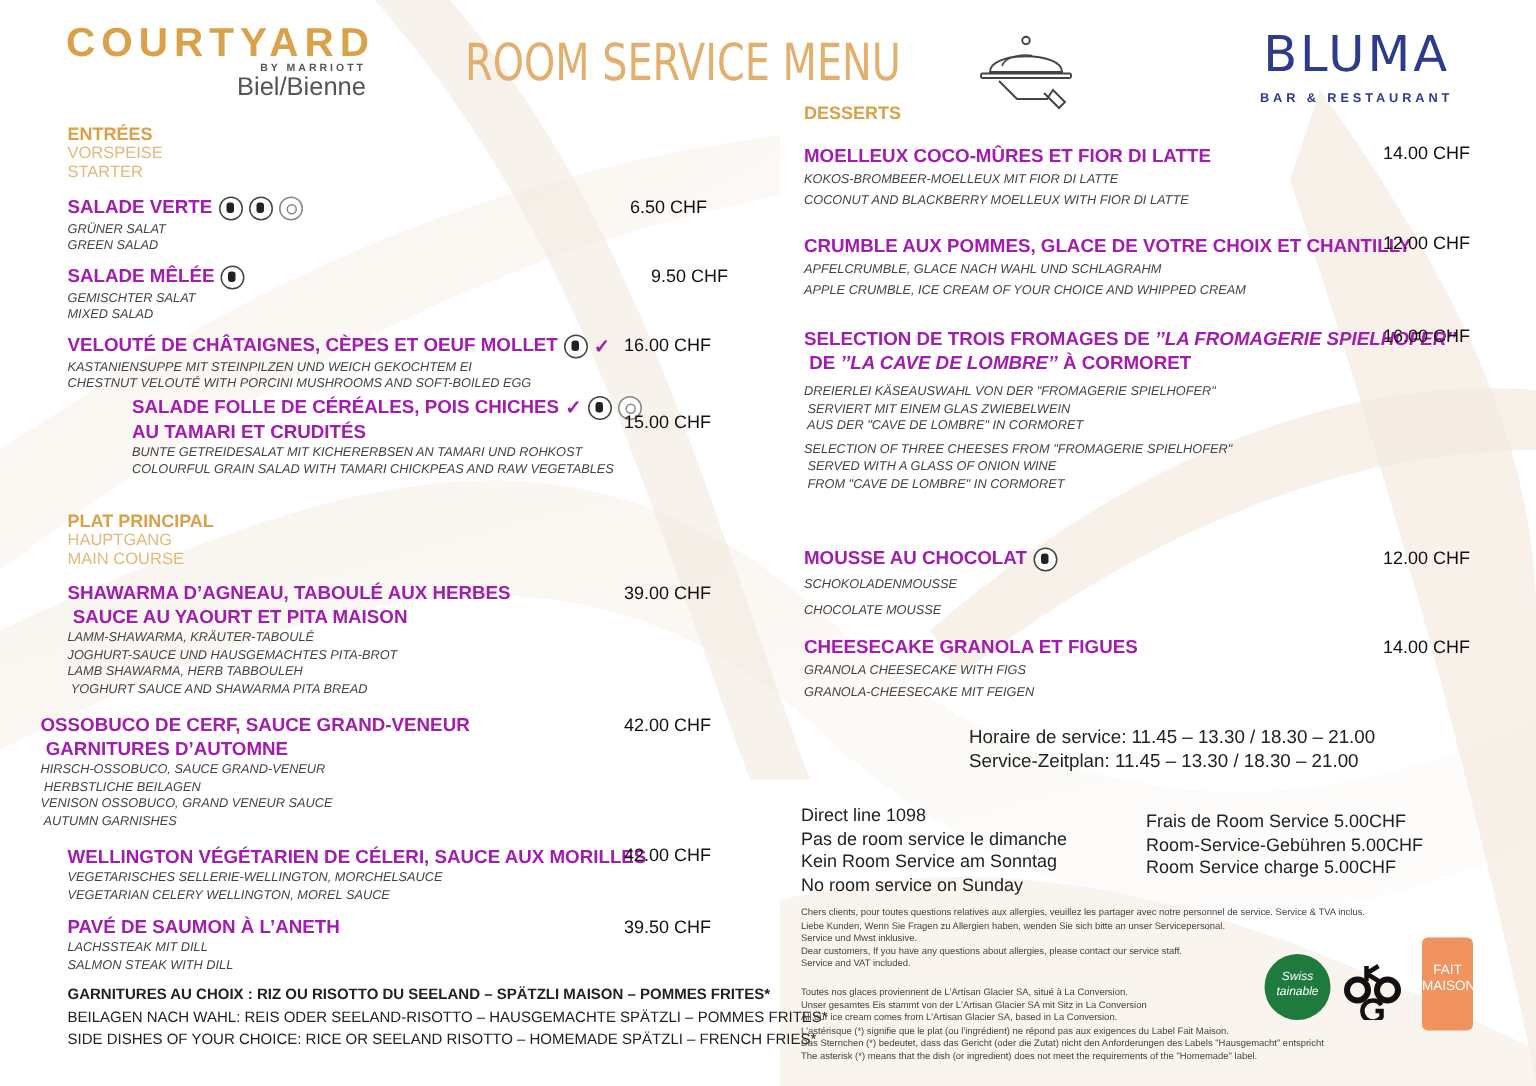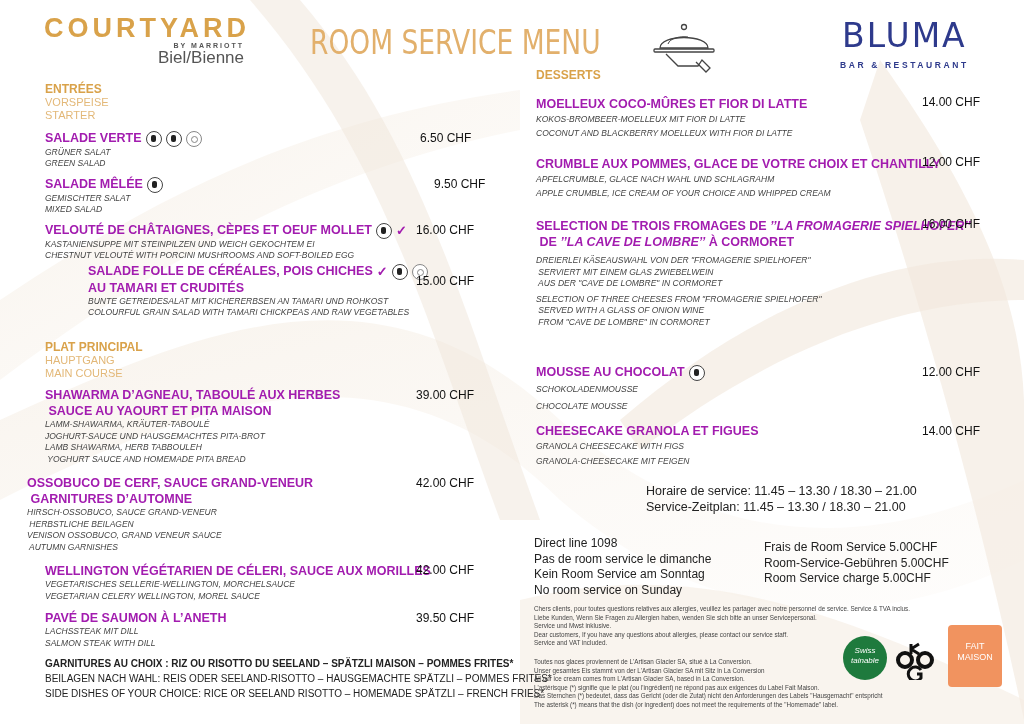--- a/index.html
+++ b/index.html
@@ -40,21 +40,21 @@
   .leaf { display:inline-block; vertical-align:middle; margin-left:4px; font-size:13px; }
 
   .garn { font-size:10px; line-height:15px; color:#222; }
 
   .hours { font-size:12.5px; line-height:16px; color:#222; }
   .info { font-size:12px; line-height:15.5px; color:#222; }
   .small { font-size:6.3px; line-height:8.5px; color:#444; }
 
   .lbl-swiss { left:843px; top:636px; width:44px; height:44px; border-radius:50%; background:#1e7a3d; color:#fff; font-size:8px; font-style:italic; text-align:center; line-height:10px; padding-top:10px; box-sizing:border-box; }
   .lbl-okgo { left:895px; top:640px; width:40px; height:40px; }
-  .lbl-fait { left:948px; top:625px; width:54px; height:62px; background:#f1935f; border-radius:4px; color:#fff; font-size:9px; text-align:center; line-height:11px; padding-top:16px; box-sizing:border-box; }
+  .lbl-fait { left:948px; top:625px; width:34px; height:62px; background:#f1935f; border-radius:4px; color:#fff; font-size:9px; text-align:center; line-height:11px; padding-top:16px; box-sizing:border-box; }
 </style>
 </head>
 <body>
 
 <svg class="bg-wave" width="1024" height="724" viewBox="0 0 1024 724">
   <defs>
     <linearGradient id="g1" x1="0" y1="0" x2="1" y2="1">
       <stop offset="0" stop-color="#efe3d3" stop-opacity="0.9"></stop>
       <stop offset="1" stop-color="#f7efe6" stop-opacity="0.3"></stop>
     </linearGradient>
@@ -128,21 +128,21 @@
   <div class="sec-sub">HAUPTGANG</div>
   <div class="sec-sub">MAIN COURSE</div>
 </div>
 
 <div class="item layer" style="left:45px;top:387px;">
   <div class="name">SHAWARMA D’AGNEAU, TABOULÉ AUX HERBES</div>
   <div class="name" style="white-space:pre"> SAUCE AU YAOURT ET PITA MAISON</div>
   <div class="desc">LAMM-SHAWARMA, KRÄUTER-TABOULÉ</div>
   <div class="desc">JOGHURT-SAUCE UND HAUSGEMACHTES PITA-BROT</div>
   <div class="desc">LAMB SHAWARMA, HERB TABBOULEH</div>
-  <div class="desc" style="white-space:pre"> YOGHURT SAUCE AND HOMEMADE PITA BREAD</div>
+  <div class="desc" style="white-space:pre"> YOGHURT SAUCE AND SHAWARMA PITA BREAD</div>
 </div>
 <div class="price layer" style="left:416px;top:388px;">39.00 CHF</div>
 
 <div class="item layer" style="left:27px;top:475px;">
   <div class="name">OSSOBUCO DE CERF, SAUCE GRAND-VENEUR</div>
   <div class="name" style="white-space:pre"> GARNITURES D’AUTOMNE</div>
   <div class="desc">HIRSCH-OSSOBUCO, SAUCE GRAND-VENEUR</div>
   <div class="desc" style="white-space:pre"> HERBSTLICHE BEILAGEN</div>
   <div class="desc">VENISON OSSOBUCO, GRAND VENEUR SAUCE</div>
   <div class="desc" style="white-space:pre"> AUTUMN GARNISHES</div>

